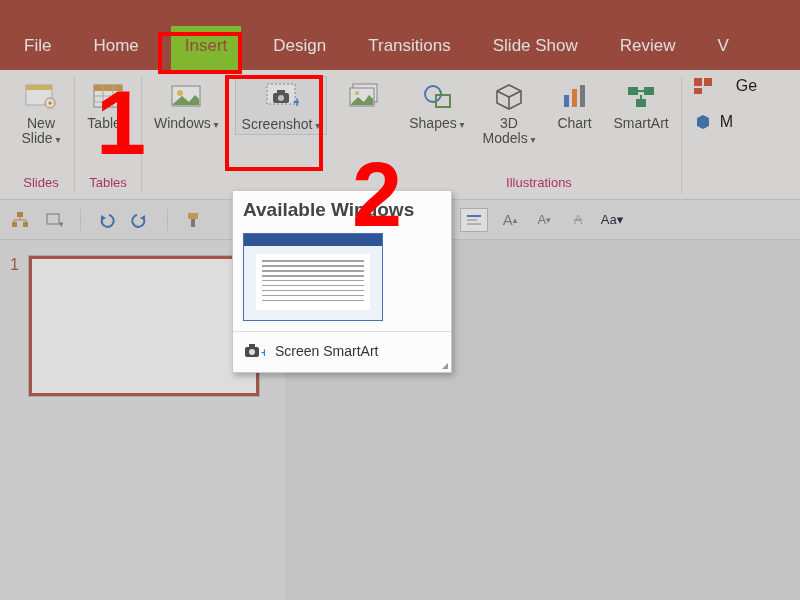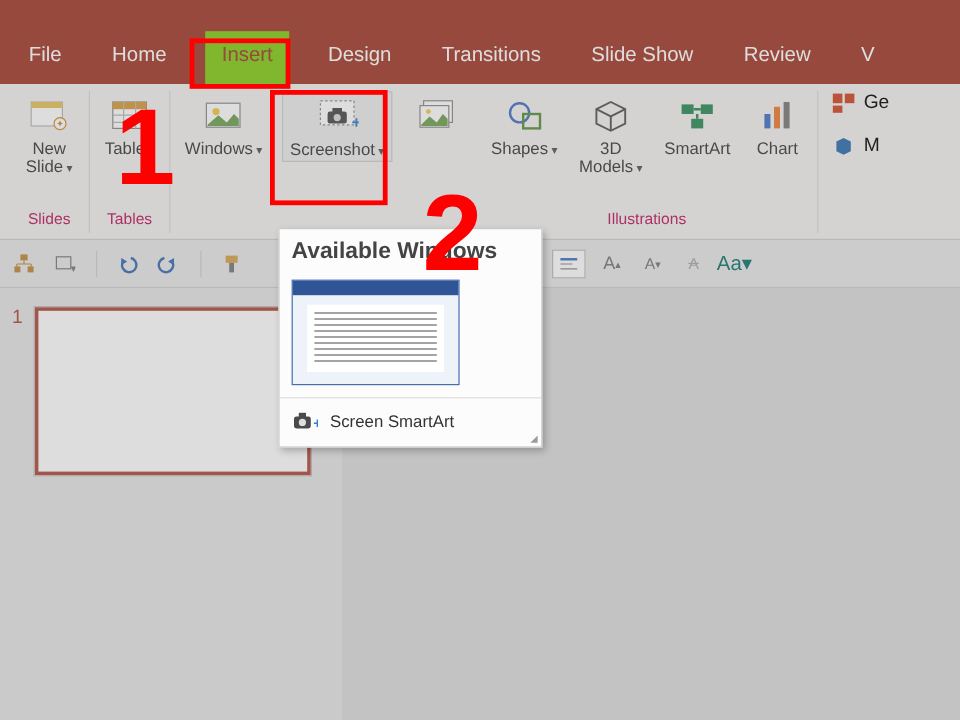--- a/index.html
+++ b/index.html
@@ -289,46 +289,46 @@
               <polyline points="5,10 17,16 29,10" fill="none" stroke="#555" stroke-width="1.6"></polyline>
               <line x1="17" y1="16" x2="17" y2="28" stroke="#555" stroke-width="1.6"></line>
             </svg>
         </span>
         <span class="lbl caret" style="white-space:pre-line">3D
 Models</span>
       </div>
       <div class="rbtn">
         <span class="icon">
           <svg width="34" height="30">
+              <rect x="6" y="14" width="5" height="12" fill="#4472c4"></rect>
+              <rect x="14" y="8" width="5" height="18" fill="#ed7d31"></rect>
+              <rect x="22" y="4" width="5" height="22" fill="#7a7a7a"></rect>
+            </svg>
+        </span>
+        <span class="lbl">Chart</span>
+      </div>
+      <div class="rbtn">
+        <span class="icon">
+          <svg width="34" height="30">
               <rect x="4" y="6" width="10" height="8" fill="#2e8b57"></rect>
               <rect x="20" y="6" width="10" height="8" fill="#2e8b57"></rect>
               <rect x="12" y="18" width="10" height="8" fill="#2e8b57"></rect>
               <polyline points="14,10 20,10" stroke="#2e8b57" stroke-width="2"></polyline>
               <polyline points="17,14 17,18" stroke="#2e8b57" stroke-width="2"></polyline>
             </svg>
         </span>
         <span class="lbl">SmartArt</span>
       </div>
-      <div class="rbtn">
-        <span class="icon">
-          <svg width="34" height="30">
-              <rect x="6" y="14" width="5" height="12" fill="#4472c4"></rect>
-              <rect x="14" y="8" width="5" height="18" fill="#ed7d31"></rect>
-              <rect x="22" y="4" width="5" height="22" fill="#7a7a7a"></rect>
-            </svg>
-        </span>
-        <span class="lbl">Chart</span>
-      </div>
     </div>
     <div class="group-label">Illustrations</div>
   </div>
 
   <div class="group" style="border-right:none; padding-right:0;">
     <div class="group-buttons" style="flex-direction:column; gap:16px; align-items:flex-start;">
-      <div style="display:flex; align-items:center; gap:6px;">
+      <div style="display:flex; align-items:center; gap:22px;">
         <span>
           <svg width="22" height="20">
               <rect x="2" y="2" width="8" height="8" fill="#d24726"></rect>
               <rect x="12" y="2" width="8" height="8" fill="#d24726"></rect>
               <rect x="2" y="12" width="8" height="6" fill="#d24726"></rect>
             </svg>
         </span>
         <span>Ge</span>
       </div>
       <div style="display:flex; align-items:center; gap:6px;">
@@ -391,21 +391,21 @@
   <div class="qbtn" style="border:1px solid #bcbcbc; width:28px; background:#fff;">
     <svg width="18" height="14">
         <line x1="2" y1="3" x2="16" y2="3" stroke="#4472c4" stroke-width="2"></line>
         <line x1="2" y1="7" x2="12" y2="7" stroke="#888"></line>
         <line x1="2" y1="11" x2="16" y2="11" stroke="#888"></line>
       </svg>
   </div>
   <div class="qbtn" style="font-size:15px; color:#777;">A<span style="font-size:9px; vertical-align:super;">▴</span></div>
   <div class="qbtn" style="font-size:13px; color:#777;">A<span style="font-size:9px; vertical-align:super;">▾</span></div>
   <div class="qbtn" style="font-size:13px; color:#aaa; text-decoration:line-through;">A</div>
-  <div class="qbtn" style="font-size:17px; color:#0f766e;">Aa▾</div>
+  <div class="qbtn" style="font-size:13px; color:#0f172a;">Aa▾</div>
 </div>
 
 <div class="workspace">
   <div class="thumbs">
     <div class="thumb-wrap">
       <div class="thumb-num">1</div>
       <div class="thumb"></div>
     </div>
   </div>
   <div class="canvas"></div>

